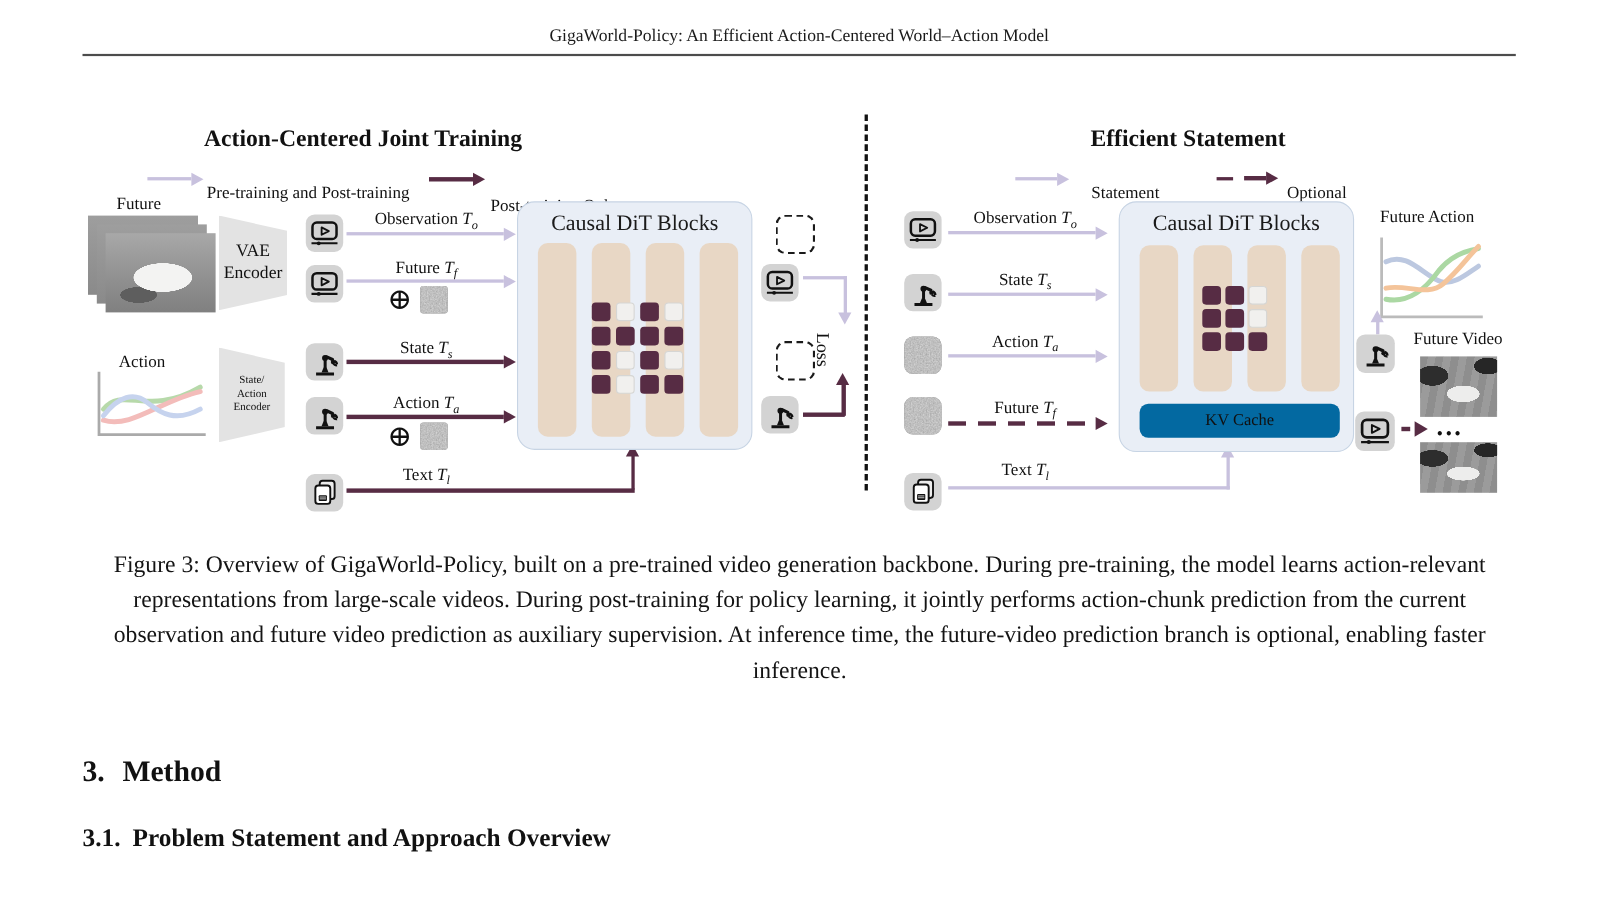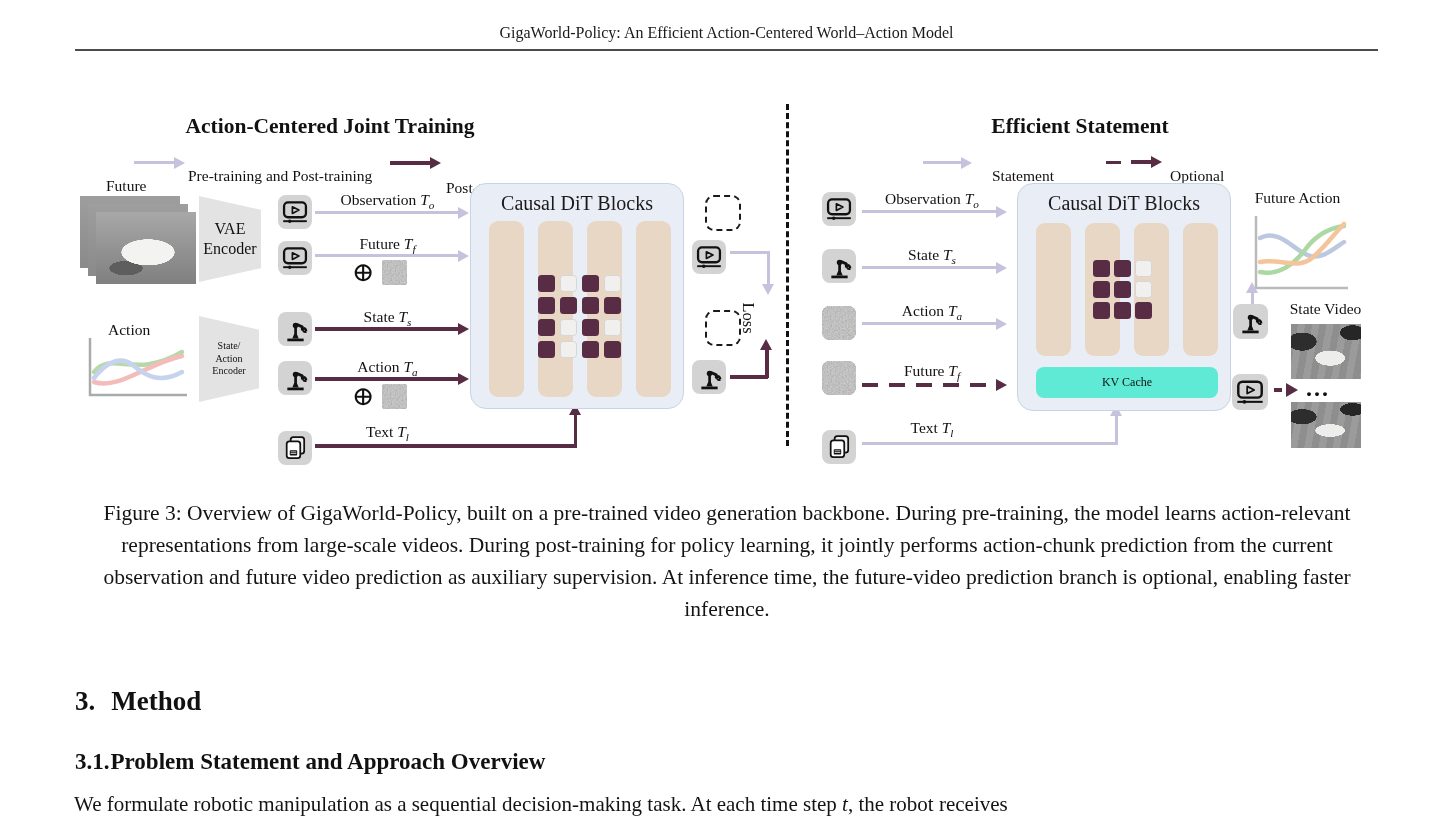--- a/index.html
+++ b/index.html
@@ -40,22 +40,22 @@
   .noise svg{display:block;}
   
   .trap{position:absolute;background:#e3e3e3;display:flex;flex-direction:column;align-items:center;
         justify-content:center;clip-path:polygon(0 0,100% 16%,100% 84%,0 100%);line-height:1.25;}
   .trap.vae{font-size:16px;}
   .trap.sae{font-size:10px;}
   
   .dit{position:absolute;background:#e9eef6;border:1.5px solid #c7d4e4;border-radius:16px;}
   .dit-title{position:absolute;width:100%;text-align:center;font-size:20px;color:#1a1a1a;}
   .bar{position:absolute;width:35px;background:#e8d7c5;border-radius:9px;}
-  .kv{position:absolute;background:#5eead4;border-radius:8px;display:flex;align-items:center;
-      justify-content:center;font-size:12px;}
+  .kv{position:absolute;background:#0369a1;border-radius:8px;display:flex;align-items:center;
+      justify-content:center;font-size:15px;}
   
   .gridbox{position:absolute;display:grid;}
   .gcell{width:var(--cell);height:var(--cell);border-radius:3.5px;box-sizing:border-box;}
   .gdark{background:#572c44;}
   .glight{background:#f1f0ee;border:1px solid #d6d6d4;}
   
   .vframe{position:absolute;}
   .frame-shirt{background:
      radial-gradient(ellipse 44% 30% at 52% 56%,#f3f3f2 60%,rgba(0,0,0,0) 61%),
      radial-gradient(ellipse 30% 18% at 30% 78%,#5e5e5e 55%,rgba(0,0,0,0) 56%),
@@ -68,21 +68,21 @@
      repeating-linear-gradient(100deg,#8e8e8e 0 7px,#9b9b9b 7px 14px);}
   .plus{position:absolute;font-size:27px;line-height:1;color:#111;}
   .loss{position:absolute;font-size:16.5px;transform:rotate(90deg);text-align:center;}
   .separator{position:absolute;border-left:3.5px dashed #111;}
   .dots{position:absolute;font-size:24px;font-weight:bold;letter-spacing:2px;}
   
   .caption{position:absolute;text-align:center;font-size:21.5px;line-height:32px;color:#141414;}
   .sec{position:absolute;font-weight:bold;font-size:27px;}
   .subsec{position:absolute;font-weight:bold;font-size:23px;}
   .sec .num{margin-right:16px;}
-  .subsec .num{margin-right:1px;}
+  .subsec .num{margin-right:11px;}
   .bodytext{position:absolute;font-size:21px;color:#141414;}
   .bodytext i{font-style:italic;}
 </style>
 </head>
 <body>
 
 <svg width="0" height="0" style="position:absolute" aria-hidden="true">
   <defs>
     <filter id="noiseF" x="0" y="0" width="100%" height="100%">
       <feTurbulence type="fractalNoise" baseFrequency="0.75" numOctaves="3" seed="7"></feTurbulence>
@@ -336,37 +336,34 @@
     <path d="M10 58 C 30 62, 45 50, 58 32 C 68 20, 80 14, 94 12" stroke="#abd8a3" stroke-width="4.5" fill="none" stroke-linecap="round"></path>
     <path d="M10 48 C 28 44, 48 56, 62 44 C 76 32, 84 20, 94 10" stroke="#f4c49a" stroke-width="4.5" fill="none" stroke-linecap="round"></path>
   </svg>
   <div class="seg light" style="left:1251px;top:291px;width:3px;height:13px;"></div>
   <div class="head-up light" style="left:1246px;top:282px;"></div>
   <div class="icon" style="left:1233px;top:304px;width:35px;height:35px;">
       <svg width="29" height="29">
         <use href="#ic-robot"></use>
       </svg>
     </div>
-  <div class="alabel" style="left:1268px;top:300px;width:115px;">State Video</div>
+  <div class="alabel" style="left:1268px;top:300px;width:115px;">Future Video</div>
   <div class="vframe frame-robot" style="left:1291px;top:324px;width:70px;height:55px;"></div>
   <div class="icon" style="left:1232px;top:374px;width:36px;height:36px;">
       <svg width="30" height="30">
         <use href="#ic-video"></use>
       </svg>
     </div>
   <div class="seg" style="left:1274px;top:388px;width:8px;height:4px;"></div>
   <div class="head-right" style="left:1286px;top:383px;"></div>
   <div class="dots" style="left:1306px;top:375px;">...</div>
   <div class="vframe frame-robot" style="left:1291px;top:402px;width:70px;height:46px;"></div>
 
   <div class="caption" style="left:72px;top:497px;width:1310px;">Figure 3: Overview of GigaWorld-Policy, built on a pre-trained video generation backbone. During pre-training, the model learns action-relevant representations from large-scale videos. During post-training for policy learning, it jointly performs action-chunk prediction from the current observation and future video prediction as auxiliary supervision. At inference time, the future-video prediction branch is optional, enabling faster inference.</div>
 
   <div class="sec" style="left:75px;top:686px;">
     <span class="num">3.</span><span>Method</span>
   </div>
   <div class="subsec" style="left:75px;top:749px;">
     <span class="num">3.1.</span><span>Problem Statement and Approach Overview</span>
   </div>
-  <div class="bodytext" style="left:74px;top:792px;width:1312px;">
-    <span>We formulate robotic manipulation as a sequential decision-making task. At each time step </span><i>t</i><span>, the robot receives</span>
-  </div>
 
 </div>
 
 </body></html>

